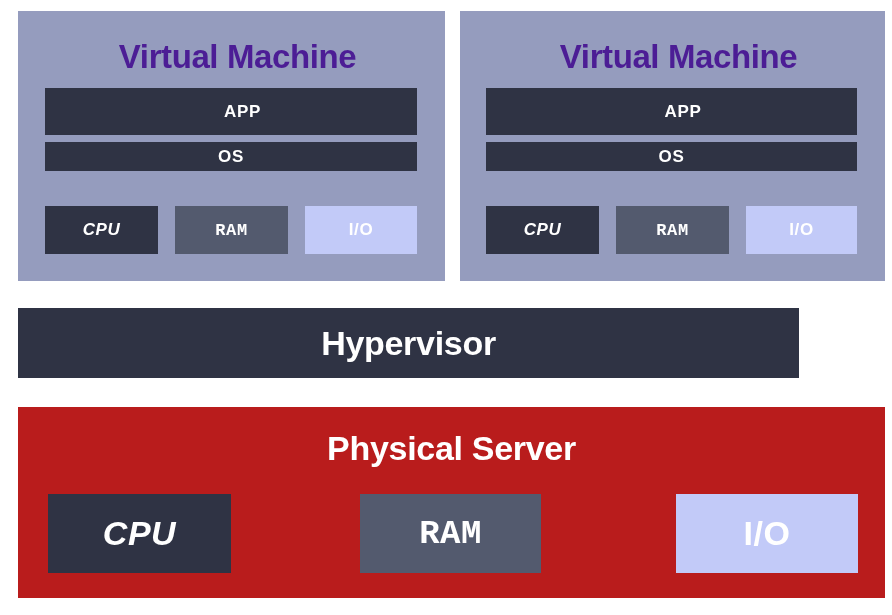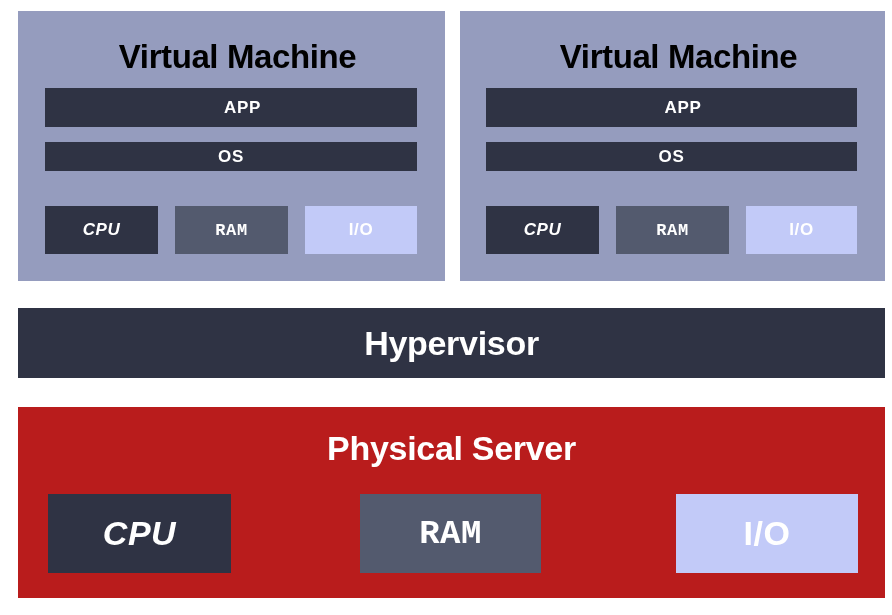--- a/index.html
+++ b/index.html
@@ -45,37 +45,37 @@
 
   .vm-title {
     position: absolute;
     top: 24px;
     left: 0;
     right: 0;
     height: 44px;
     display: flex;
     align-items: center;
     justify-content: center;
-    color: #000000;
+    color: #4c1d95;
     font-size: 33px;
     font-weight: bold;
     letter-spacing: -0.4px;
     margin-left: 12px;
   }
 
   
   .vm-bar {
     position: absolute;
     background: #2f3344;
     color: #ffffff;
     font-size: 17px;
     font-weight: bold;
     letter-spacing: 0.6px;
   }
-  .vm-bar.app { top: 77px;  height: 39px; padding-left: 23px; }
+  .vm-bar.app { top: 77px;  height: 47px; padding-left: 23px; }
   .vm-bar.os  { top: 131px; height: 29px; }
 
   #vm-left  .vm-bar { left: 27px; width: 372px; }
   #vm-right .vm-bar { left: 26px; width: 371px; }
 
   
   .vm-res {
     position: absolute;
     top: 195px;
     height: 48px;
@@ -92,21 +92,21 @@
   #vm-left .vm-res.r2 { left: 287px; width: 112px; }
 
   #vm-right .vm-res.r0 { left: 26px;  width: 113px; }
   #vm-right .vm-res.r1 { left: 156px; width: 113px; }
   #vm-right .vm-res.r2 { left: 286px; width: 111px; }
 
   
   #hypervisor {
     left: 18px;
     top: 308px;
-    width: 867px;
+    width: 781px;
     height: 70px;
     background: #2f3344;
     color: #ffffff;
     font-size: 34px;
     font-weight: bold;
     letter-spacing: -0.3px;
   }
 
   
   #physical-server {

